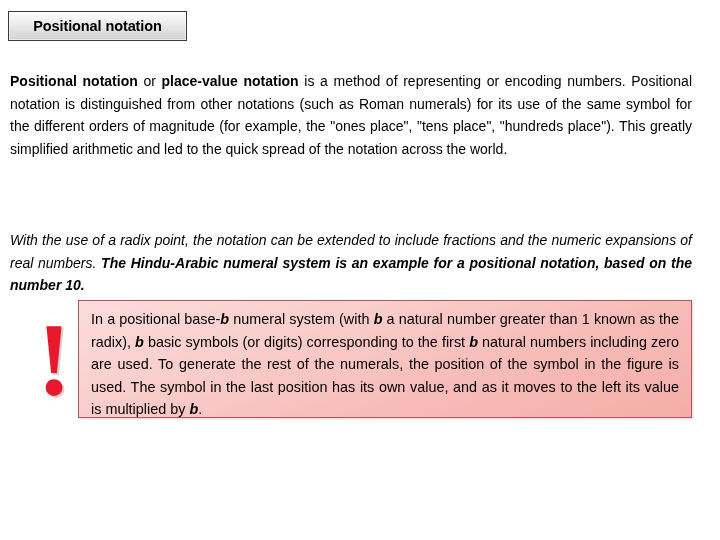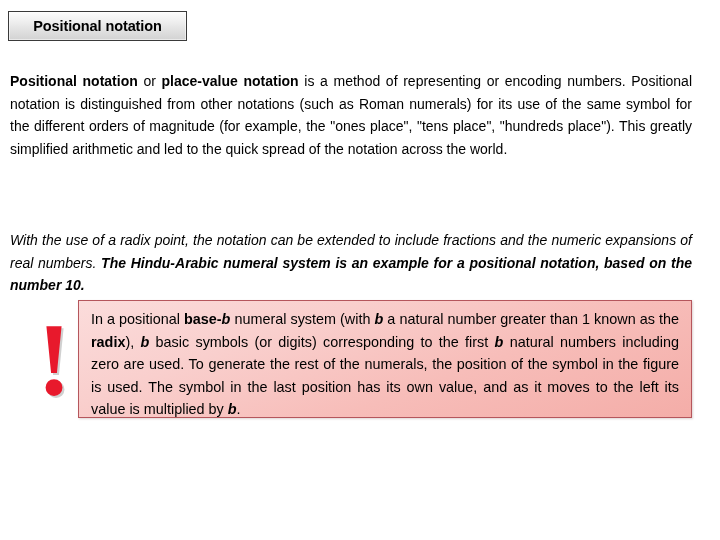--- a/index.html
+++ b/index.html
@@ -99,21 +99,21 @@
     position: absolute;
     left: 12px;
     top: 7px;
     width: 588px;
     text-align: justify;
     font-size: 14.4px;
     line-height: 22.6px;
     color: #000000;
   }
   #callout-text b {
-    font-weight: bold;
+    font-weight: normal;
   }
   #callout-text .bi {
     font-weight: bold;
     font-style: italic;
   }
 </style>
 </head>
 <body>
 
 <div id="slide-title-box">

